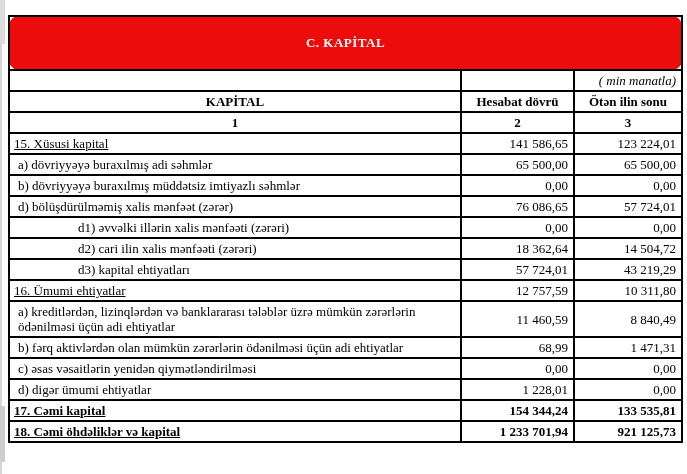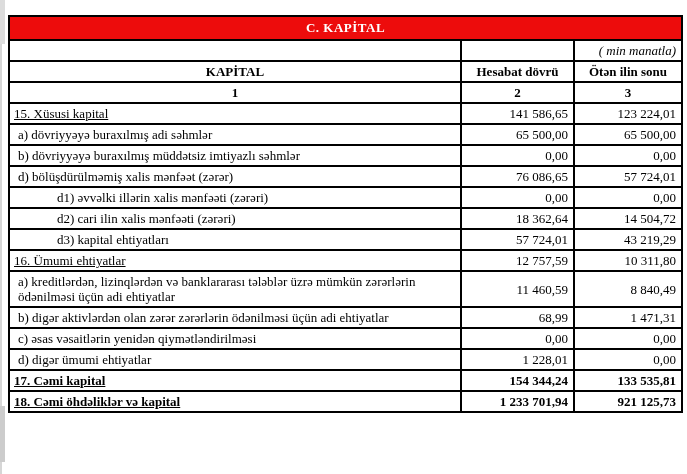--- a/index.html
+++ b/index.html
@@ -57,22 +57,23 @@
     overflow: hidden;
   }
   .title-cell {
     background: #ed0c0c;
     color: #ffffff !important;
     font-weight: bold;
     font-size: 17px;
     line-height: 20px !important;
     text-align: center;
     height: 20px;
-    padding: 1px 0 !important;
+    padding: 16px 0 !important;
     letter-spacing: 0.5px;
+    border-radius: 10px;
   }
   .unit-cell {
     font-style: italic;
     font-size: 12.5px;
     text-align: right;
     height: 14px;
     padding-right: 5px !important;
   }
   .blank-cell { height: 14px; }
   .head-cell {
@@ -84,21 +85,21 @@
     text-align: left;
     height: 15px;
   }
   .num-cell {
     text-align: right;
     padding-right: 5px !important;
     height: 15px;
   }
   tr.indent-0 .label-cell { padding-left: 4px; text-decoration: underline; }
   tr.indent-1 .label-cell { padding-left: 8px; }
-  tr.indent-2 .label-cell { padding-left: 47px; }
+  tr.indent-2 .label-cell { padding-left: 68px; }
   tr.bold-row td { font-weight: bold; }
 </style>
 </head>
 <body>
 
 <div class="page">
   <div class="edge-line"></div>
   <div class="edge-patch-top"></div>
   <div class="edge-patch-bottom"></div>
 
@@ -166,21 +167,21 @@
       <td class="label-cell">16. Ümumi ehtiyatlar</td>
       <td class="num-cell">12 757,59</td>
       <td class="num-cell">10 311,80</td>
     </tr>
         <tr class="indent-1">
       <td class="label-cell">a) kreditlərdən, lizinqlərdən və banklararası tələblər üzrə mümkün zərərlərin ödənilməsi üçün adi ehtiyatlar</td>
       <td class="num-cell">11 460,59</td>
       <td class="num-cell">8 840,49</td>
     </tr>
         <tr class="indent-1">
-      <td class="label-cell">b) digər aktivlərdən olan zərər zərərlərin ödənilməsi üçün adi ehtiyatlar</td>
+      <td class="label-cell">b) fərq aktivlərdən olan mümkün zərərlərin ödənilməsi üçün adi ehtiyatlar</td>
       <td class="num-cell">68,99</td>
       <td class="num-cell">1 471,31</td>
     </tr>
         <tr class="indent-1">
       <td class="label-cell">c) əsas vəsaitlərin yenidən qiymətləndirilməsi</td>
       <td class="num-cell">0,00</td>
       <td class="num-cell">0,00</td>
     </tr>
         <tr class="indent-1">
       <td class="label-cell">d) digər ümumi ehtiyatlar</td>

